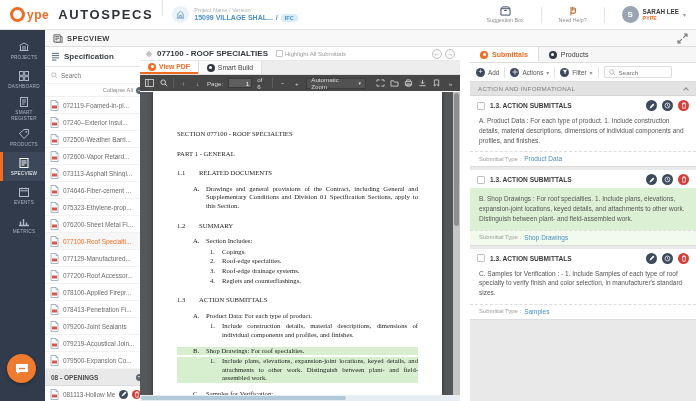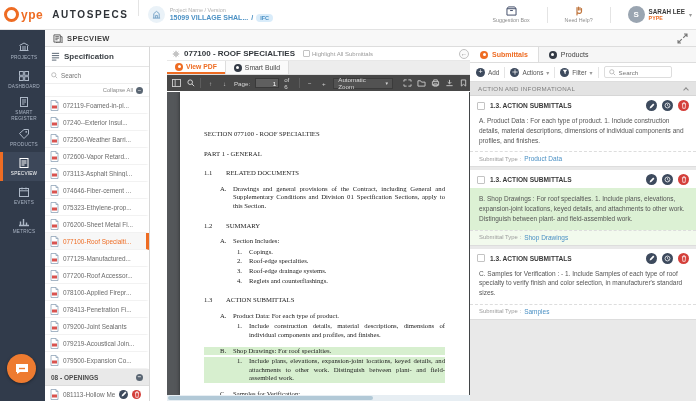--- a/index.html
+++ b/index.html
@@ -1,24 +1,24 @@
 <!DOCTYPE html>
 <html><head>
 <meta charset="utf-8">
 <style>
   *{box-sizing:border-box;margin:0;padding:0;}
   html,body{width:696px;height:401px;overflow:hidden;background:#fff;}
   .app{position:relative;width:696px;height:401px;font-family:"Liberation Sans",sans-serif;color:#333;}
 
   
-  .topbar{position:absolute;top:0;left:0;right:0;height:30px;background:#fff;border-bottom:1px solid #e3e3e3;display:flex;padding:0 4px;z-index:5;}
+  .topbar{position:absolute;top:0;left:0;right:0;height:30px;background:#fff;border-bottom:1px solid #e3e3e3;display:flex;padding:0 10px;z-index:5;}
   .logo{display:flex;align-items:center;gap:2px;}
   .logo-ring{width:15px;height:15px;border:3.5px solid #ee6c23;border-radius:50%;display:inline-block;}
   .logo-ype{color:#ee6c23;font-weight:bold;font-size:12px;letter-spacing:.5px;}
-  .logo-brand{font-weight:bold;font-size:10px;letter-spacing:1.6px;color:#2f3338;margin-left:7px;}
+  .logo-brand{font-weight:bold;font-size:13px;letter-spacing:1.6px;color:#2f3338;margin-left:7px;}
   .tb-div{width:1px;height:16px;background:#e4e4e4;margin:0 9px;}
   .proj{display:flex;align-items:center;gap:5px;}
   .proj-ico{width:17px;height:17px;border-radius:50%;background:#eaf2f8;display:flex;align-items:center;justify-content:center;}
   .proj-col{display:flex;flex-direction:column;line-height:1.25;}
   .proj-label{font-size:5.5px;color:#b0b0b0;}
   .proj-name{font-size:7px;color:#4a90c4;font-weight:bold;display:flex;align-items:center;gap:3px;}
   .proj-badge{background:#d9ecfa;color:#4a90c4;border-radius:7px;padding:0 4px;font-size:5.5px;font-weight:bold;line-height:8px;}
   .tb-right{margin-left:auto;display:flex;align-items:center;gap:8px;}
   .tb-item{display:flex;flex-direction:column;align-items:center;gap:1px;}
   .tb-item .lab{font-size:5.3px;color:#8d8d8d;}
@@ -55,21 +55,21 @@
   .spec-row{height:17px;display:flex;align-items:center;gap:4px;padding:0 5px;border-bottom:1px solid #f2f2f2;border-right:3px solid transparent;cursor:pointer;}
   .spec-row .lbl{font-size:6.4px;color:#6b6b6b;white-space:nowrap;overflow:hidden;flex:1;}
   .spec-row.selected{background:#f7f7f7;border-right-color:#ee6c23;}
   .spec-row.selected .lbl{color:#ee6c23;}
   .spec-group{height:17px;display:flex;align-items:center;justify-content:space-between;background:#e9e9e9;padding:0 6px;font-size:6.5px;font-weight:bold;color:#4c4c4c;border-bottom:1px solid #ddd;}
   .badge{width:9px;height:9px;border-radius:50%;display:flex;align-items:center;justify-content:center;flex:none;}
   .badge.dark{background:#3d4a5d;}
   .badge.red{background:#d43f3a;}
 
   
-  .docpanel{position:absolute;top:47px;left:167px;width:320px;bottom:0;background:#fff;}
+  .docpanel{position:absolute;top:47px;left:140px;width:320px;bottom:0;background:#fff;}
   .doc-header{height:14px;display:flex;align-items:center;gap:4px;padding:0 5px;border-bottom:1px solid #e8e8e8;}
   .doc-title{font-size:8px;font-weight:bold;color:#33383d;white-space:nowrap;}
   .hl-check{display:flex;align-items:center;gap:2px;margin-left:4px;}
   .cb{width:7px;height:7px;border:1px solid #c3c3c3;border-radius:1px;background:#fff;flex:none;}
   .hl-label{font-size:6px;color:#9a9a9a;white-space:nowrap;}
   .nav-arrows{margin-left:auto;display:flex;gap:3px;}
   .circ-btn{width:10px;height:10px;border:1px solid #c0c0c0;border-radius:50%;color:#8f8f8f;font-size:6.5px;line-height:8.5px;text-align:center;background:#fafafa;}
   .doc-tabs{height:14px;background:#ededed;display:flex;align-items:stretch;border-bottom:1px solid #ddd;}
   .tab{display:flex;align-items:center;gap:3px;padding:0 8px;font-size:6.8px;color:#474747;cursor:pointer;}
   .tab.active{background:#fff;color:#ee6c23;font-weight:bold;border-bottom:2px solid #ee6c23;}

